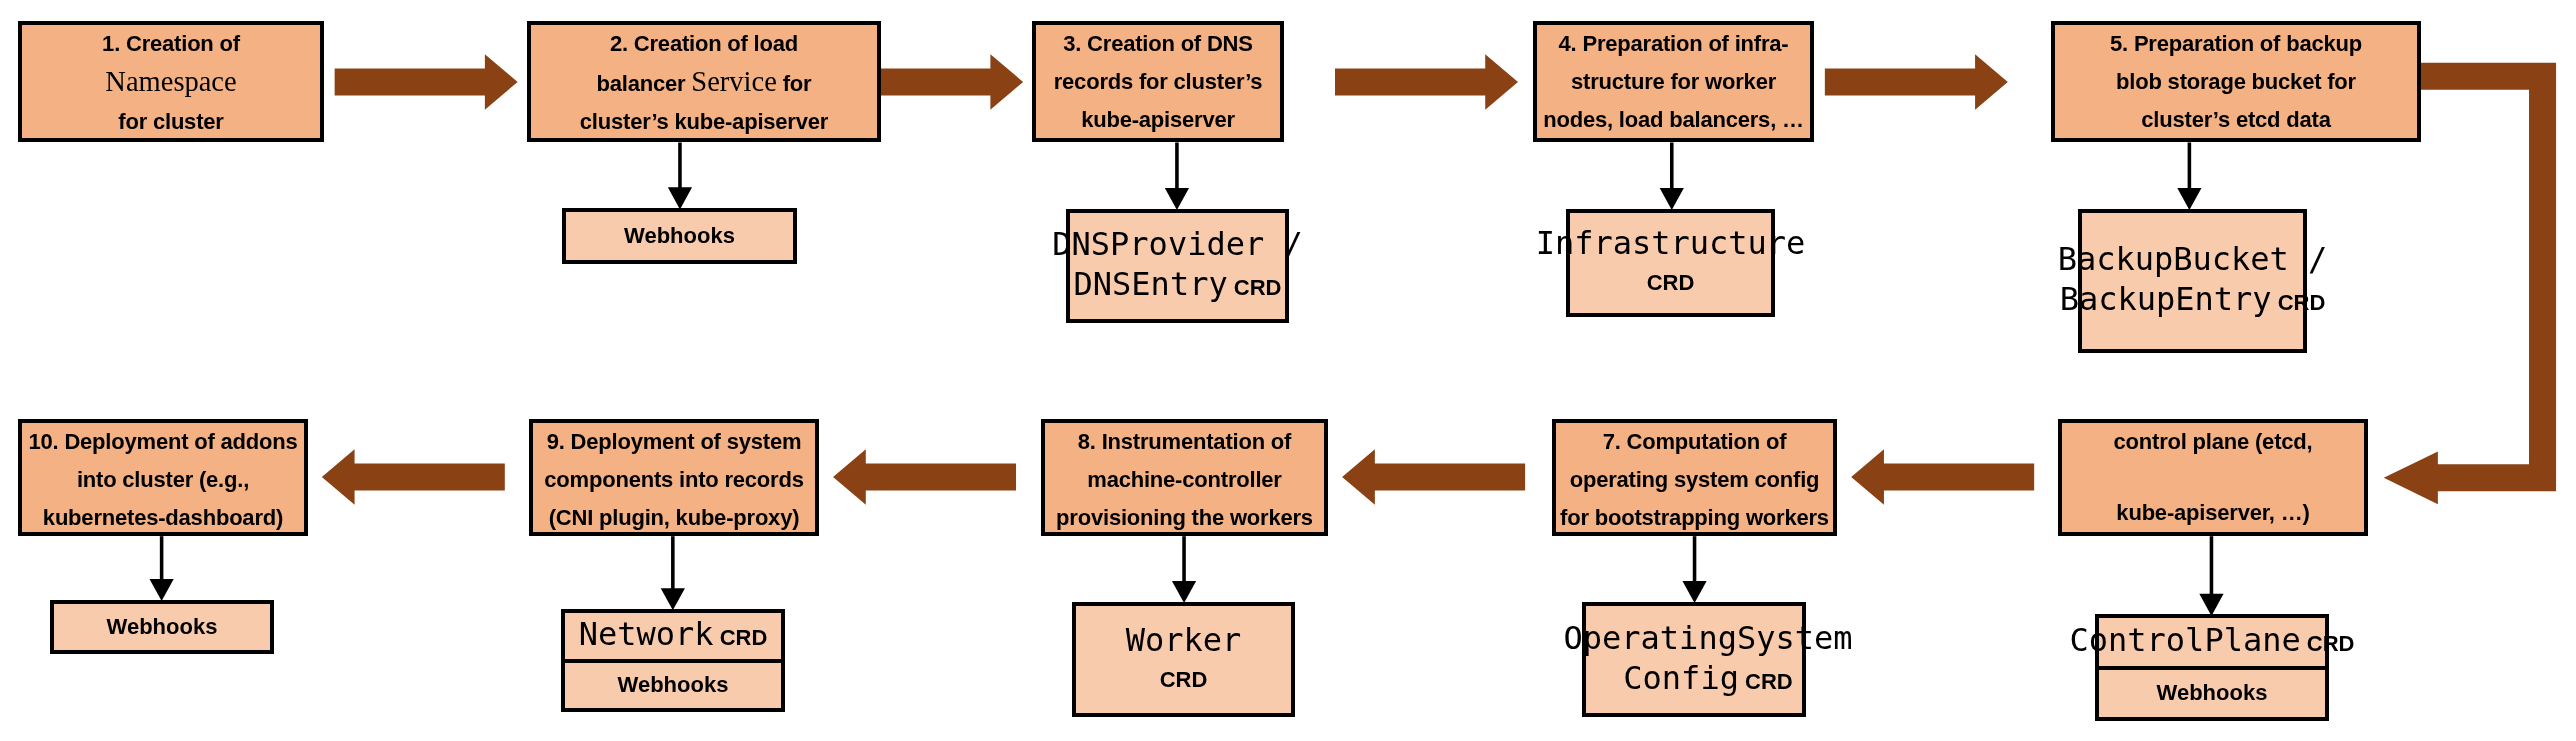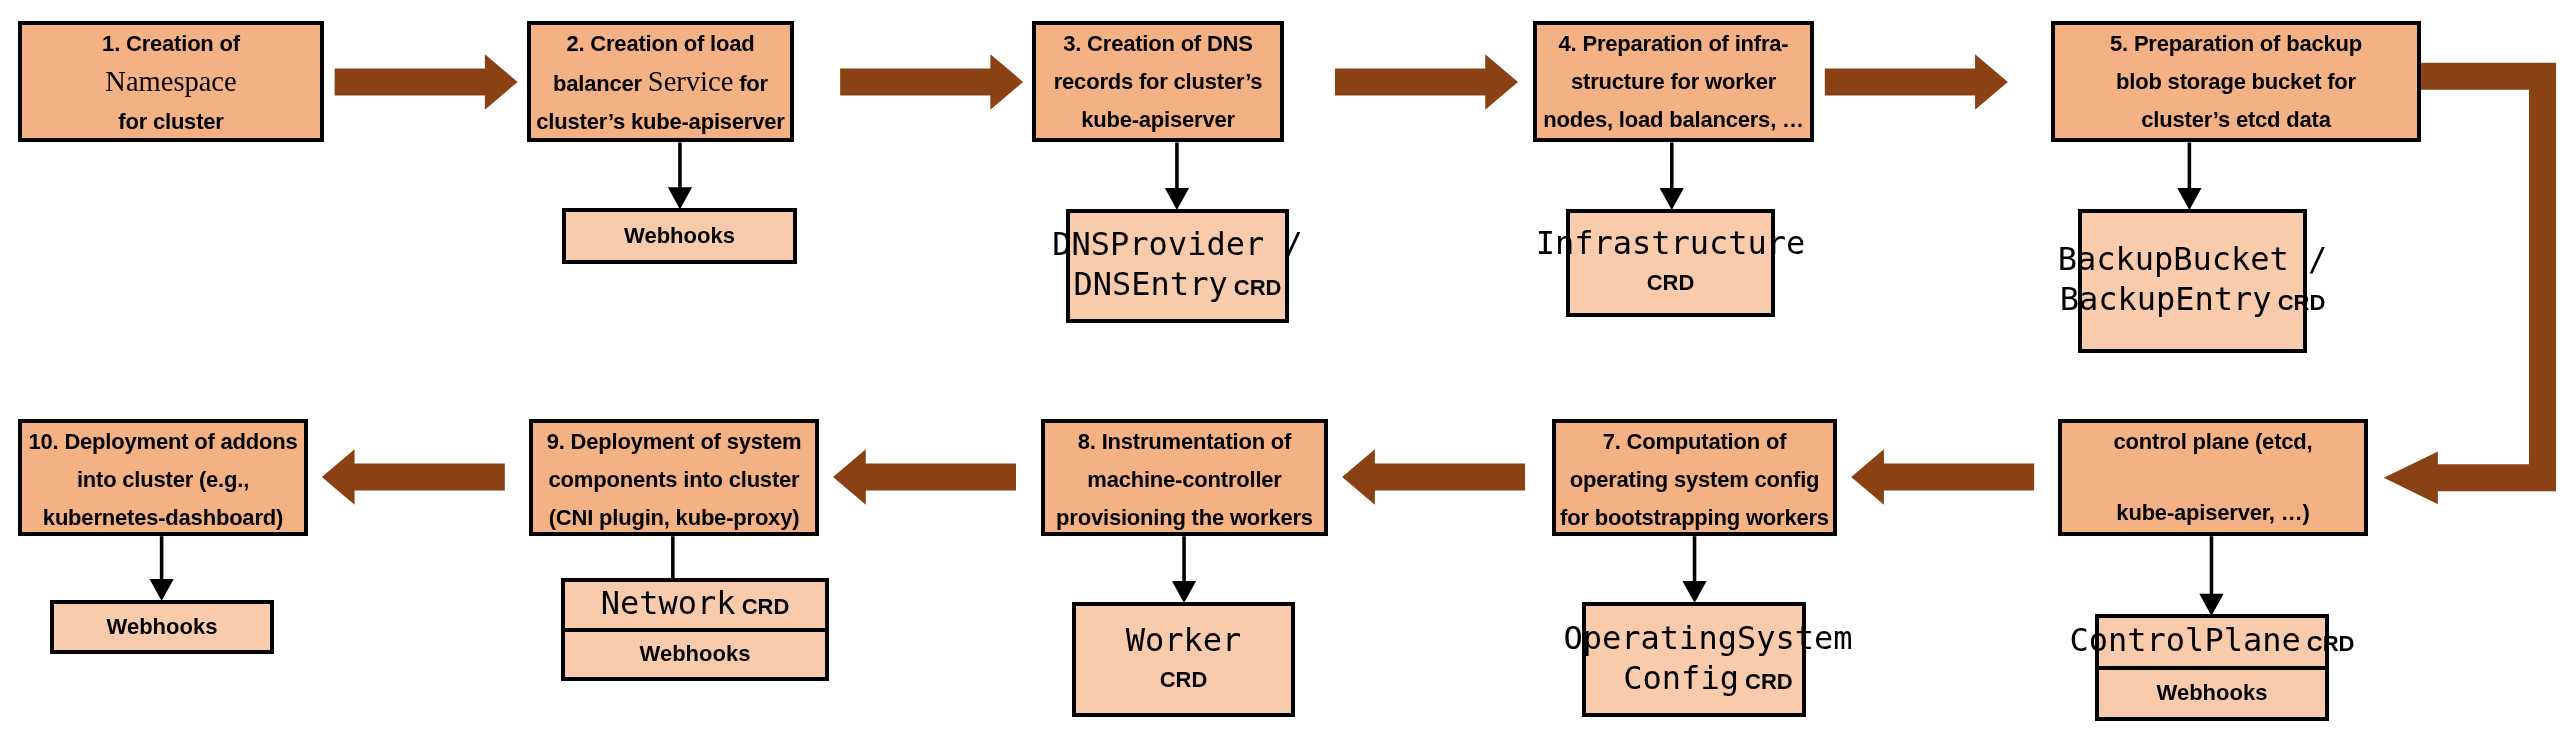--- a/index.html
+++ b/index.html
@@ -53,21 +53,21 @@
       <polygon points="1885,670 1931,631 1931,651 2142,651 2142,689 1931,689 1931,709" fill="#8A4215"></polygon>
       <polygon points="1170,670 1216,631 1216,651 1427,651 1427,689 1216,689 1216,709" fill="#8A4215"></polygon>
       <polygon points="452,670 498,631 498,651 709,651 709,689 498,689 498,709" fill="#8A4215"></polygon>
     </svg>
   <div id="steps">
       <div class="step-box" style="left: 18px; top: 21.4px; width: 306px; height: 121px; background: rgb(244, 177, 131);">
         <div class="step-line"><span class="sg-sans">1. Creation of</span></div>
         <div class="step-line"><span class="sg-mono">Namespace</span></div>
         <div class="step-line"><span class="sg-sans">for cluster</span></div>
       </div>
-      <div class="step-box" style="left: 527px; top: 21.4px; width: 267px; height: 121px; background: rgb(244, 177, 131);">
+      <div class="step-box" style="left: 527px; top: 21.4px; width: 354px; height: 121px; background: rgb(244, 177, 131);">
         <div class="step-line"><span class="sg-sans">2. Creation of load</span></div>
         <div class="step-line"><span class="sg-sans">balancer </span><span class="sg-mono">Service</span><span class="sg-sans"> for</span></div>
         <div class="step-line"><span class="sg-sans">cluster’s kube-apiserver</span></div>
       </div>
       <div class="sub-box" style="left: 562px; top: 208px; width: 235px; height: 56px; background: rgb(248, 203, 173);">
         <div class="sub-cell">
           <div class="sub-line"><span class="sg-sans">Webhooks</span></div>
         </div>
       </div>
       <div class="step-box" style="left: 1032px; top: 21.4px; width: 252px; height: 121px; background: rgb(244, 177, 131);">
@@ -132,24 +132,24 @@
         <div class="step-line"><span class="sg-sans">provisioning the workers</span></div>
       </div>
       <div class="sub-box" style="left: 1072px; top: 602px; width: 223px; height: 115px; background: rgb(248, 203, 173);">
         <div class="sub-cell">
           <div class="sub-line"><span class="sg-mono">Worker</span></div>
           <div class="sub-line"><span class="sg-crd">CRD</span></div>
         </div>
       </div>
       <div class="step-box" style="left: 529px; top: 419px; width: 290px; height: 117px; background: rgb(244, 177, 131);">
         <div class="step-line"><span class="sg-sans">9. Deployment of system</span></div>
-        <div class="step-line"><span class="sg-sans">components into cluster</span></div>
+        <div class="step-line"><span class="sg-sans">components into records</span></div>
         <div class="step-line"><span class="sg-sans">(CNI plugin, kube-proxy)</span></div>
       </div>
-      <div class="sub-box" style="left: 561px; top: 578px; width: 268px; height: 103px; background: rgb(248, 203, 173);">
+      <div class="sub-box" style="left: 561px; top: 609px; width: 224px; height: 103px; background: rgb(248, 203, 173);">
         <div class="sub-cell">
           <div class="sub-line"><span class="sg-mono">Network</span><span class="sg-crd"> CRD</span></div>
         </div>
         <div class="sub-cell">
           <div class="sub-line"><span class="sg-sans">Webhooks</span></div>
         </div>
       </div>
       <div class="step-box" style="left: 18px; top: 419px; width: 290px; height: 117px; background: rgb(244, 177, 131);">
         <div class="step-line"><span class="sg-sans">10. Deployment of addons</span></div>
         <div class="step-line"><span class="sg-sans">into cluster (e.g.,</span></div>

